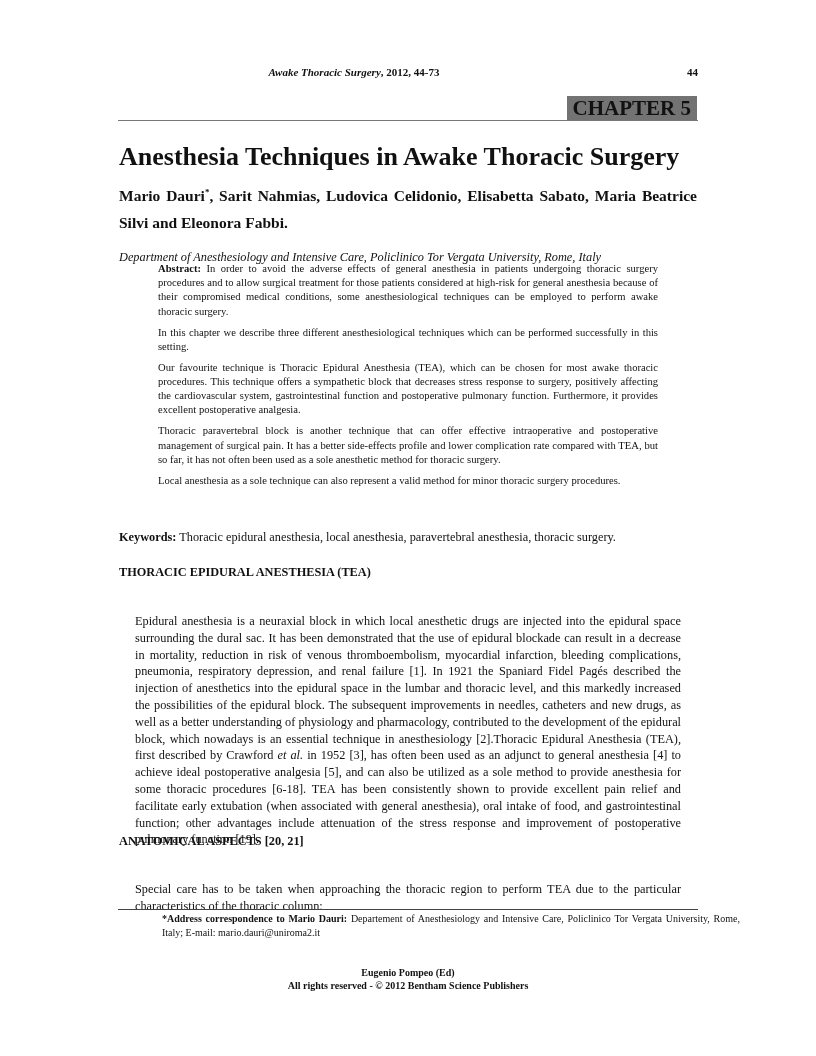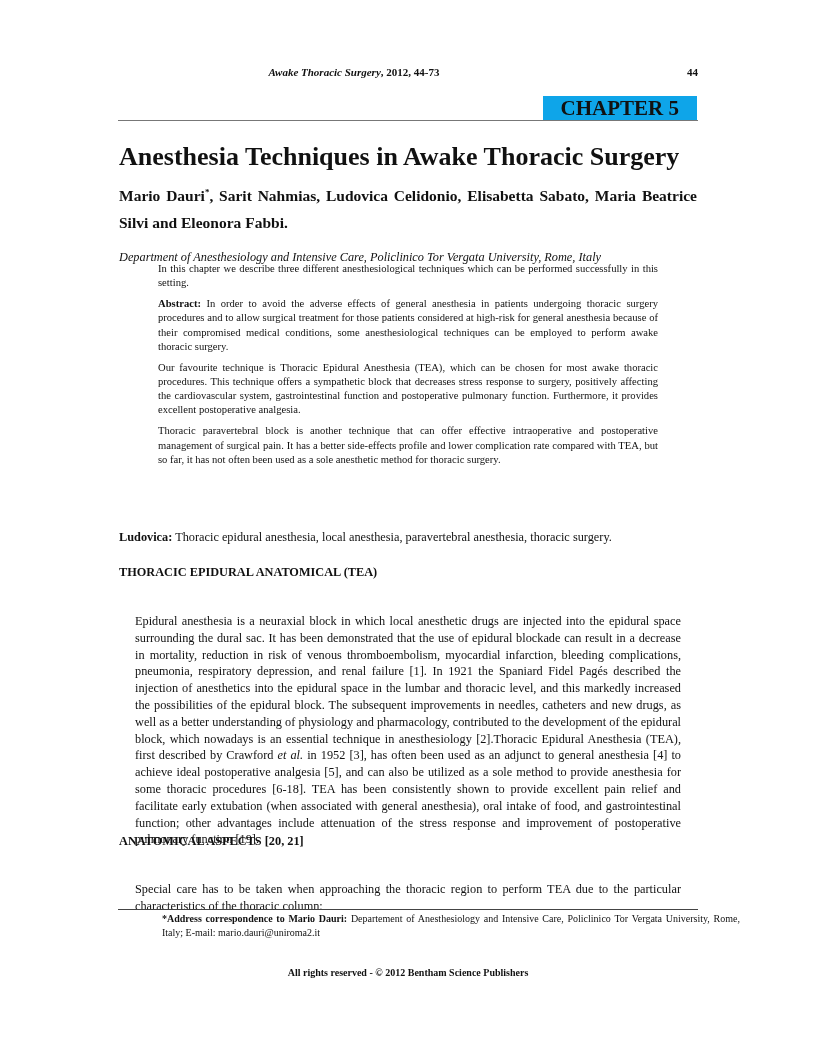--- a/index.html
+++ b/index.html
@@ -2,21 +2,21 @@
 <html><head>
 <meta charset="utf-8">
 <style>
   html, body { margin: 0; padding: 0; background: #ffffff; }
   body { width: 816px; height: 1056px; position: relative; overflow: hidden;
          font-family: "Liberation Serif", serif; color: #111; }
   .abs { position: absolute; }
   .running-head { top: 66px; left: 0; width: 708px; text-align: center; font-size: 11px; font-weight: bold; }
   .running-head i { font-style: italic; }
   .page-num { top: 66px; left: 650px; width: 48px; text-align: right; font-size: 11px; font-weight: bold; }
-  .chapter { top: 96px; right: 119px; background: #0ea5e9; font-size: 21px; font-weight: bold; padding: 0 18px; line-height: 24px; }
+  .chapter { top: 96px; right: 119px; background: #737373; font-size: 21px; font-weight: bold; padding: 0 6px; line-height: 24px; }
   .rule-top { top: 120px; left: 118px; width: 580px; border-top: 1px solid #777; }
   .title { top: 142px; left: 119px; font-size: 26px; font-weight: bold; }
   .authors { top: 179px; left: 119px; width: 578px; font-size: 15.5px; font-weight: bold; text-align: justify; line-height: 27px; }
   .authors sup { font-size: 9px; }
   .affil { top: 230px; left: 119px; font-size: 12.3px; font-style: italic; margin-top: 20px; }
   .abstract { top: 262px; left: 158px; width: 500px; font-size: 10.6px; line-height: 14.2px; text-align: justify; }
   .abstract p { margin: 0 0 6.8px 0; }
   .keywords { top: 530px; left: 119px; width: 578px; font-size: 12.3px; }
   .h1 { left: 119px; font-size: 12.3px; font-weight: bold; }
   .body { left: 119px; width: 578px; font-size: 12.3px; line-height: 16.8px; text-align: justify; }
@@ -31,36 +31,38 @@
 <div class="abs running-head"><i>Awake Thoracic Surgery</i><span>, 2012, 44-73</span></div>
 <div class="abs page-num">44</div>
 <div class="abs chapter">CHAPTER 5</div>
 <div class="abs rule-top"></div>
 
 <div class="abs title">Anesthesia Techniques in Awake Thoracic Surgery</div>
 <div class="abs authors"><span>Mario Dauri</span><sup>*</sup><span>, Sarit Nahmias, Ludovica Celidonio, Elisabetta Sabato, Maria Beatrice Silvi and Eleonora Fabbi.</span></div>
 <div class="abs affil">Department of Anesthesiology and Intensive Care, Policlinico Tor Vergata University, Rome, Italy</div>
 
 <div class="abs abstract">
+  <p><b>Abstract:</b><span> In order to avoid the adverse effects of general anesthesia in patients undergoing thoracic surgery procedures and to allow surgical treatment for those patients considered at high-risk for general anesthesia because of their compromised medical conditions, some anesthesiological techniques can be employed to perform awake thoracic surgery.</span></p>
   <p>In this chapter we describe three different anesthesiological techniques which can be performed successfully in this setting.</p>
-  <p><b>Abstract:</b><span> In order to avoid the adverse effects of general anesthesia in patients undergoing thoracic surgery procedures and to allow surgical treatment for those patients considered at high-risk for general anesthesia because of their compromised medical conditions, some anesthesiological techniques can be employed to perform awake thoracic surgery.</span></p>
   <p>Our favourite technique is Thoracic Epidural Anesthesia (TEA), which can be chosen for most awake thoracic procedures. This technique offers a sympathetic block that decreases stress response to surgery, positively affecting the cardiovascular system, gastrointestinal function and postoperative pulmonary function. Furthermore, it provides excellent postoperative analgesia.</p>
   <p>Thoracic paravertebral block is another technique that can offer effective intraoperative and postoperative management of surgical pain. It has a better side-effects profile and lower complication rate compared with TEA, but so far, it has not often been used as a sole anesthetic method for thoracic surgery.</p>
+  <p>Local anesthesia as a sole technique can also represent a valid method for minor thoracic surgery procedures.</p>
 </div>
 
-<div class="abs keywords"><b>Ludovica:</b><span> Thoracic epidural anesthesia, local anesthesia, paravertebral anesthesia, thoracic surgery.</span></div>
+<div class="abs keywords"><b>Keywords:</b><span> Thoracic epidural anesthesia, local anesthesia, paravertebral anesthesia, thoracic surgery.</span></div>
 
-<div class="abs h1" style="top:565px;">THORACIC EPIDURAL ANATOMICAL (TEA)</div>
+<div class="abs h1" style="top:565px;">THORACIC EPIDURAL ANESTHESIA (TEA)</div>
 <div class="abs body" style="top:597px;">
   <p><span>Epidural anesthesia is a neuraxial block in which local anesthetic drugs are injected into the epidural space surrounding the dural sac. It has been demonstrated that the use of epidural blockade can result in a decrease in mortality, reduction in risk of venous thromboembolism, myocardial infarction, bleeding complications, pneumonia, respiratory depression, and renal failure [1]. In 1921 the Spaniard Fidel Pagés described the injection of anesthetics into the epidural space in the lumbar and thoracic level, and this markedly increased the possibilities of the epidural block. The subsequent improvements in needles, catheters and new drugs, as well as a better understanding of physiology and pharmacology, contributed to the development of the epidural block, which nowadays is an essential technique in anesthesiology [2].Thoracic Epidural Anesthesia (TEA), first described by Crawford </span><i>et al.</i><span> in 1952 [3], has often been used as an adjunct to general anesthesia [4] to achieve ideal postoperative analgesia [5], and can also be utilized as a sole method to provide anesthesia for some thoracic procedures [6-18]. TEA has been consistently shown to provide excellent pain relief and facilitate early extubation (when associated with general anesthesia), oral intake of food, and gastrointestinal function; other advantages include attenuation of the stress response and improvement of postoperative pulmonary function [19].</span></p>
 </div>
 
 <div class="abs h1" style="top:834px;">ANATOMICAL ASPECTS [20, 21]</div>
 <div class="abs body" style="top:865px;">
   <p>Special care has to be taken when approaching the thoracic region to perform TEA due to the particular characteristics of the thoracic column:</p>
 </div>
 
 <div class="abs rule-foot"></div>
 <div class="abs footnote"><b>*Address correspondence to Mario Dauri:</b><span> Departement of Anesthesiology and Intensive Care, Policlinico Tor Vergata University, Rome, Italy; E-mail: mario.dauri@uniroma2.it</span></div>
 
 <div class="abs publisher">
+  <div>Eugenio Pompeo (Ed)</div>
   <div>All rights reserved - © 2012 Bentham Science Publishers</div>
 </div>
 
 </body></html>

